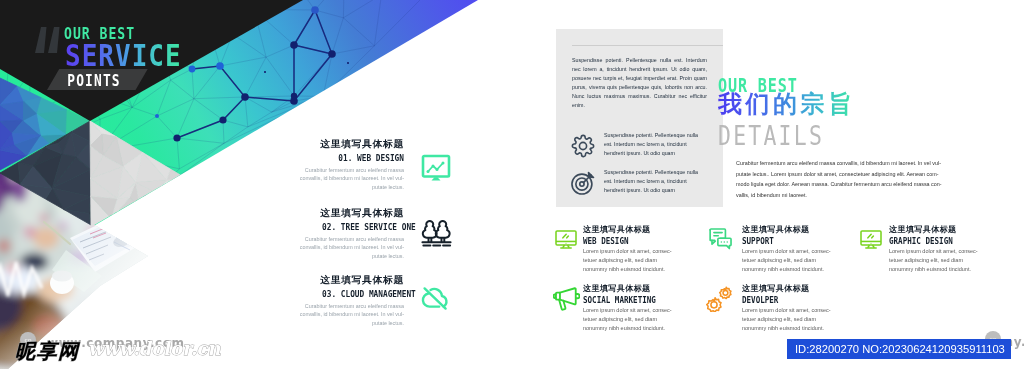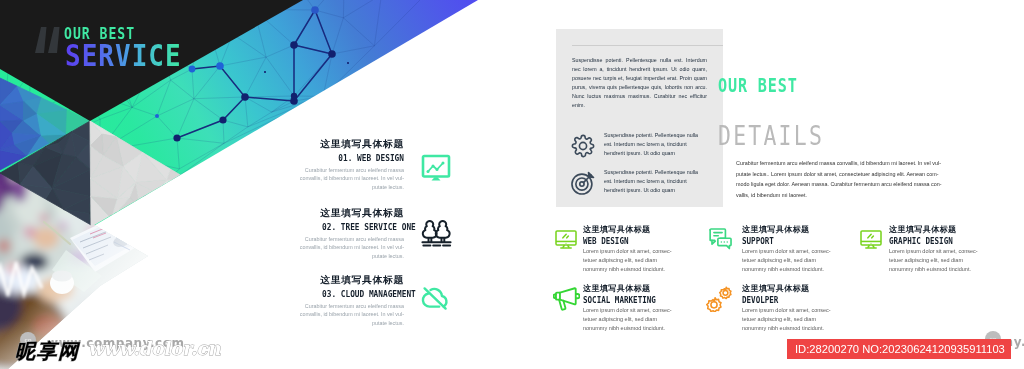--- a/index.html
+++ b/index.html
@@ -63,21 +63,21 @@
   .feat .en{font-size:8.6px;line-height:9px;font-weight:700;color:#16202c;letter-spacing:0px;
      font-family:"DejaVu Sans Mono",monospace;margin-top:3px;transform:scaleX(0.88);transform-origin:left center;}
   .feat .body{font-size:5.5px;line-height:9.2px;color:#5d5d5d;margin-top:0.5px;width:120px;white-space:pre-line;}
 
   
   .company{position:absolute;font-size:12px;font-weight:700;color:#a8a8a8;letter-spacing:0.55px;
      font-family:"DejaVu Sans",sans-serif;}
   .clogo{position:absolute;width:16px;height:16px;border-radius:50%;background:#bdbdbd;}
   .clogo span{display:block;width:16px;text-align:center;line-height:16px;color:#e4e4e4;
      font-size:5.5px;font-weight:700;font-family:"DejaVu Sans",sans-serif;}
-  #idbar{position:absolute;left:787px;top:339px;width:224px;height:20px;background:#ef4444;}
+  #idbar{position:absolute;left:787px;top:339px;width:224px;height:20px;background:#1d4ed8;}
   #idbar span{position:absolute;left:8px;top:0;line-height:20px;color:#fff;font-size:11.2px;
      font-family:"Liberation Sans",sans-serif;white-space:nowrap;}
   #nipic{position:absolute;left:15px;top:338px;height:24px;}
   #nipic .wm-cn{font-size:20px;font-weight:700;font-style:italic;color:#000000;
      -webkit-text-stroke:0.9px #9b9b9b;paint-order:stroke fill;letter-spacing:1.5px;
      font-family:"DejaVu Sans",sans-serif;display:inline-block;vertical-align:top;}
   #nipic .wm-url{font-size:18px;font-weight:700;font-style:italic;color:#ffffff;
      -webkit-text-stroke:0.9px #a5a5a5;paint-order:stroke fill;letter-spacing:0px;
      font-family:"DejaVu Serif",serif;display:inline-block;margin-left:5px;vertical-align:top;}
 </style>
@@ -327,20 +327,21 @@
           <circle cx="11" cy="13" r="5.6"></circle>
           <circle cx="11" cy="13" r="2.0"></circle>
         <path d="M12.4,11.6 L19.4,4.6"></path>
         <path d="M17.1,2.3 L17.5,6.5 L21.7,6.9 L19.4,4.6 Z" fill="#3c4a5a"></path>
       </g>
     </svg>
     <div class="mini" style="top:139px">Suspendisse potenti. Pellentesque nulla est. Interdum nec lorem a, tincidunt hendrerit ipsum. Ut odio quam</div>
   </div>
 
   <div class="r-eyebrow">OUR BEST</div>
+  <div class="r-title">我们的宗旨</div>
   <div class="r-sub">DETAILS</div>
   <div class="r-body">Curabitur fermentum arcu eleifend massa convallis, id bibendum mi laoreet. In vel vul-
 putate lectus.. Lorem ipsum dolor sit amet, consectetuer adipiscing elit. Aenean com-
 modo ligula eget dolor. Aenean massa. Curabitur fermentum arcu eleifend massa con-
 vallis, id bibendum mi laoreet.</div>
 
   <div class="svc" style="left:304px;top:139px;">
     <div class="cn">这里填写具体标题</div>
     <div class="en">01. WEB DESIGN</div>
     <div class="body">Curabitur fermentum arcu eleifend massa
@@ -500,14 +501,18 @@
     <span class="wm-cn">昵享网</span>
     <span class="wm-url">www.dolor.cn</span>
   </div>
 
   <div class="quote-mark">
       <i></i>
       <i></i>
     </div>
   <div class="hero-eyebrow">OUR BEST</div>
   <div class="hero-title">SERVICE</div>
+  <div class="badge-wrap">
+    <div class="badge-shape"></div>
+    <div class="badge-label">POINTS</div>
+  </div>
 
 </div>
 
 </body></html>

